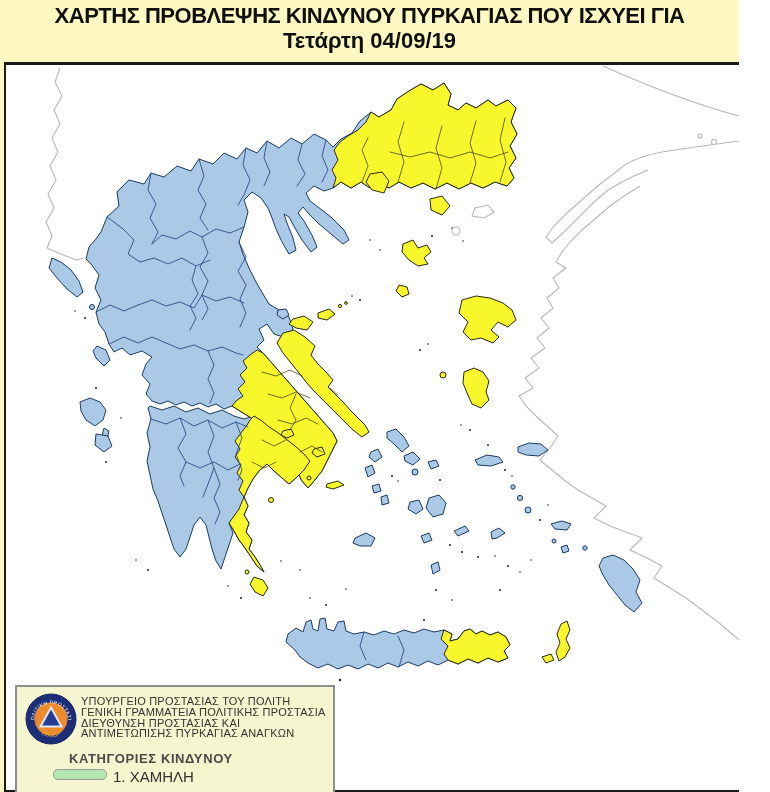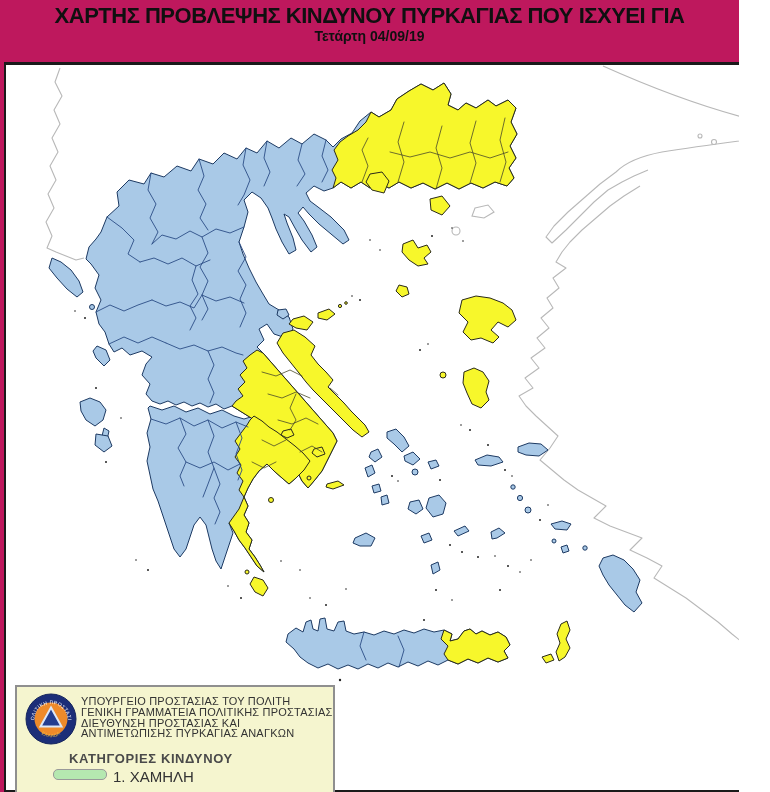--- a/index.html
+++ b/index.html
@@ -1,20 +1,20 @@
 <!DOCTYPE html>
 <html style="--risk-medium: #a9c9e7; --risk-high: #f7f72b; --legend-bg: #f5f5cf; --sea: #ffffff; --border-blue: #2b4d86; --foreign-outline: #b8b8b8;"><head>
 <meta charset="utf-8">
 <style>
   html,body{margin:0;padding:0;background:#fff;}
-  .page{position:relative;width:739px;height:792px;background:#be185d;overflow:hidden;
+  .page{position:relative;width:739px;height:792px;background:#fef9c3;overflow:hidden;
         font-family:"Liberation Sans",sans-serif;}
   .title{position:absolute;left:0;right:0;text-align:center;font-weight:bold;color:#101010;white-space:nowrap;}
   .title1{top:3px;font-size:22px;letter-spacing:-0.5px;}
-  .title2{top:28px;font-size:14px;}
+  .title2{top:28px;font-size:22px;}
   .map-frame{position:absolute;left:4px;top:62px;width:762px;height:730px;box-sizing:border-box;
              border:2px solid #1a1a1a;border-top-width:3px;background:#fff;}
   .map-svg{position:absolute;left:0;top:0;width:100%;height:100%;}
   .land-m{fill:var(--risk-medium,#a9c9e7);stroke:#1d3a63;stroke-width:1;stroke-linejoin:round;}
   .land-h{fill:var(--risk-high,#f7f72b);stroke:#2a2a1a;stroke-width:1;stroke-linejoin:round;}
   .border-m{fill:none;stroke:#2b4d86;stroke-width:0.9;stroke-linecap:round;stroke-linejoin:round;}
   .border-h{fill:none;stroke:#4a4a2a;stroke-width:0.8;stroke-linecap:round;stroke-linejoin:round;}
   .foreign{fill:none;stroke:#b8b8b8;stroke-width:1.1;stroke-linejoin:round;}
   .foreign-fill{fill:#ffffff;stroke:#b8b8b8;stroke-width:1.1;}
   .islet{fill:#222;stroke:none;}
@@ -228,21 +228,21 @@
           <textPath href="#arcTop" startOffset="50%" text-anchor="middle">ΠΟΛΙΤΙΚΗ ΠΡΟΣΤΑΣΙΑ</textPath>
         </text>
         <text font-size="4.6" fill="#f0c040" font-family="Liberation Sans, sans-serif" letter-spacing="0.4">
           <textPath href="#arcBot" startOffset="50%" text-anchor="middle">ΕΛΛΑΔΑ</textPath>
         </text>
         <polygon points="0,-11.5 10.5,7.5 -10.5,7.5" fill="#233d8f" stroke="#dce8f8" stroke-width="2"></polygon>
       </svg>
 
       <div class="agency">
         <div>ΥΠΟΥΡΓΕΙΟ ΠΡΟΣΤΑΣΙΑΣ ΤΟΥ ΠΟΛΙΤΗ</div>
-        <div>ΓΕΝΙΚΗ ΓΡΑΜΜΑΤΕΙΑ ΠΟΛΙΤΙΚΗΣ ΠΡΟΣΤΑΣΙΑΣ</div>
+        <div>ΓΕΝΙΚΗ ΓΡΑΜΜΑΤΕΙΑ ΠΟΛΙΤΙΚΗΣ ΠΡΟΣΤΑΣΙΑ</div>
         <div>ΔΙΕΥΘΥΝΣΗ ΠΡΟΣΤΑΣΙΑΣ ΚΑΙ</div>
         <div>ΑΝΤΙΜΕΤΩΠΙΣΗΣ ΠΥΡΚΑΓΙΑΣ ΑΝΑΓΚΩΝ</div>
       </div>
 
       <div class="cat-title">ΚΑΤΗΓΟΡΙΕΣ ΚΙΝΔΥΝΟΥ</div>
 
       <div class="legend-row" style="top:82px;">
         <span class="swatch" style="background: rgb(181, 232, 176);"></span>
         <span class="item-label">1. ΧΑΜΗΛΗ</span>
       </div>

